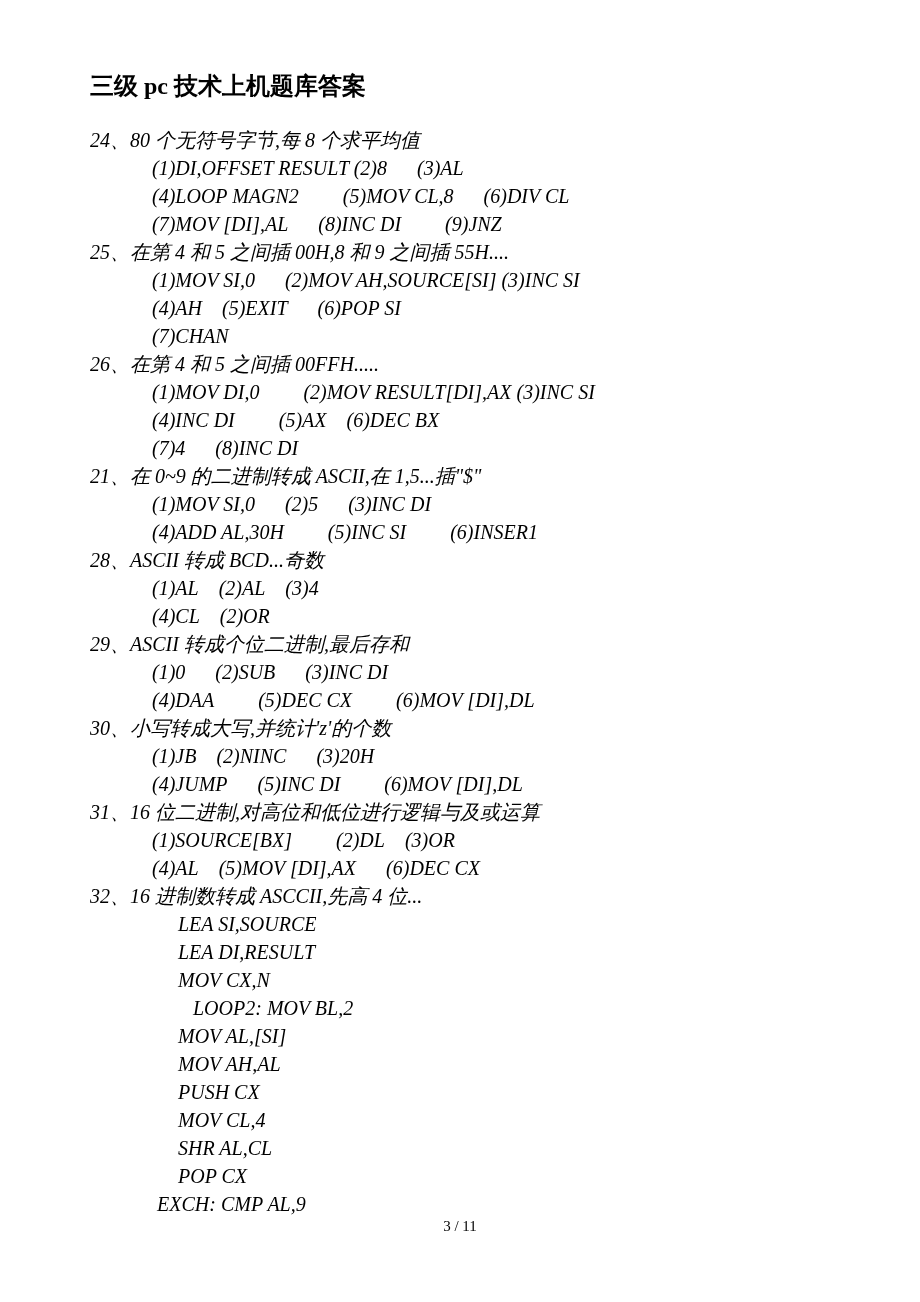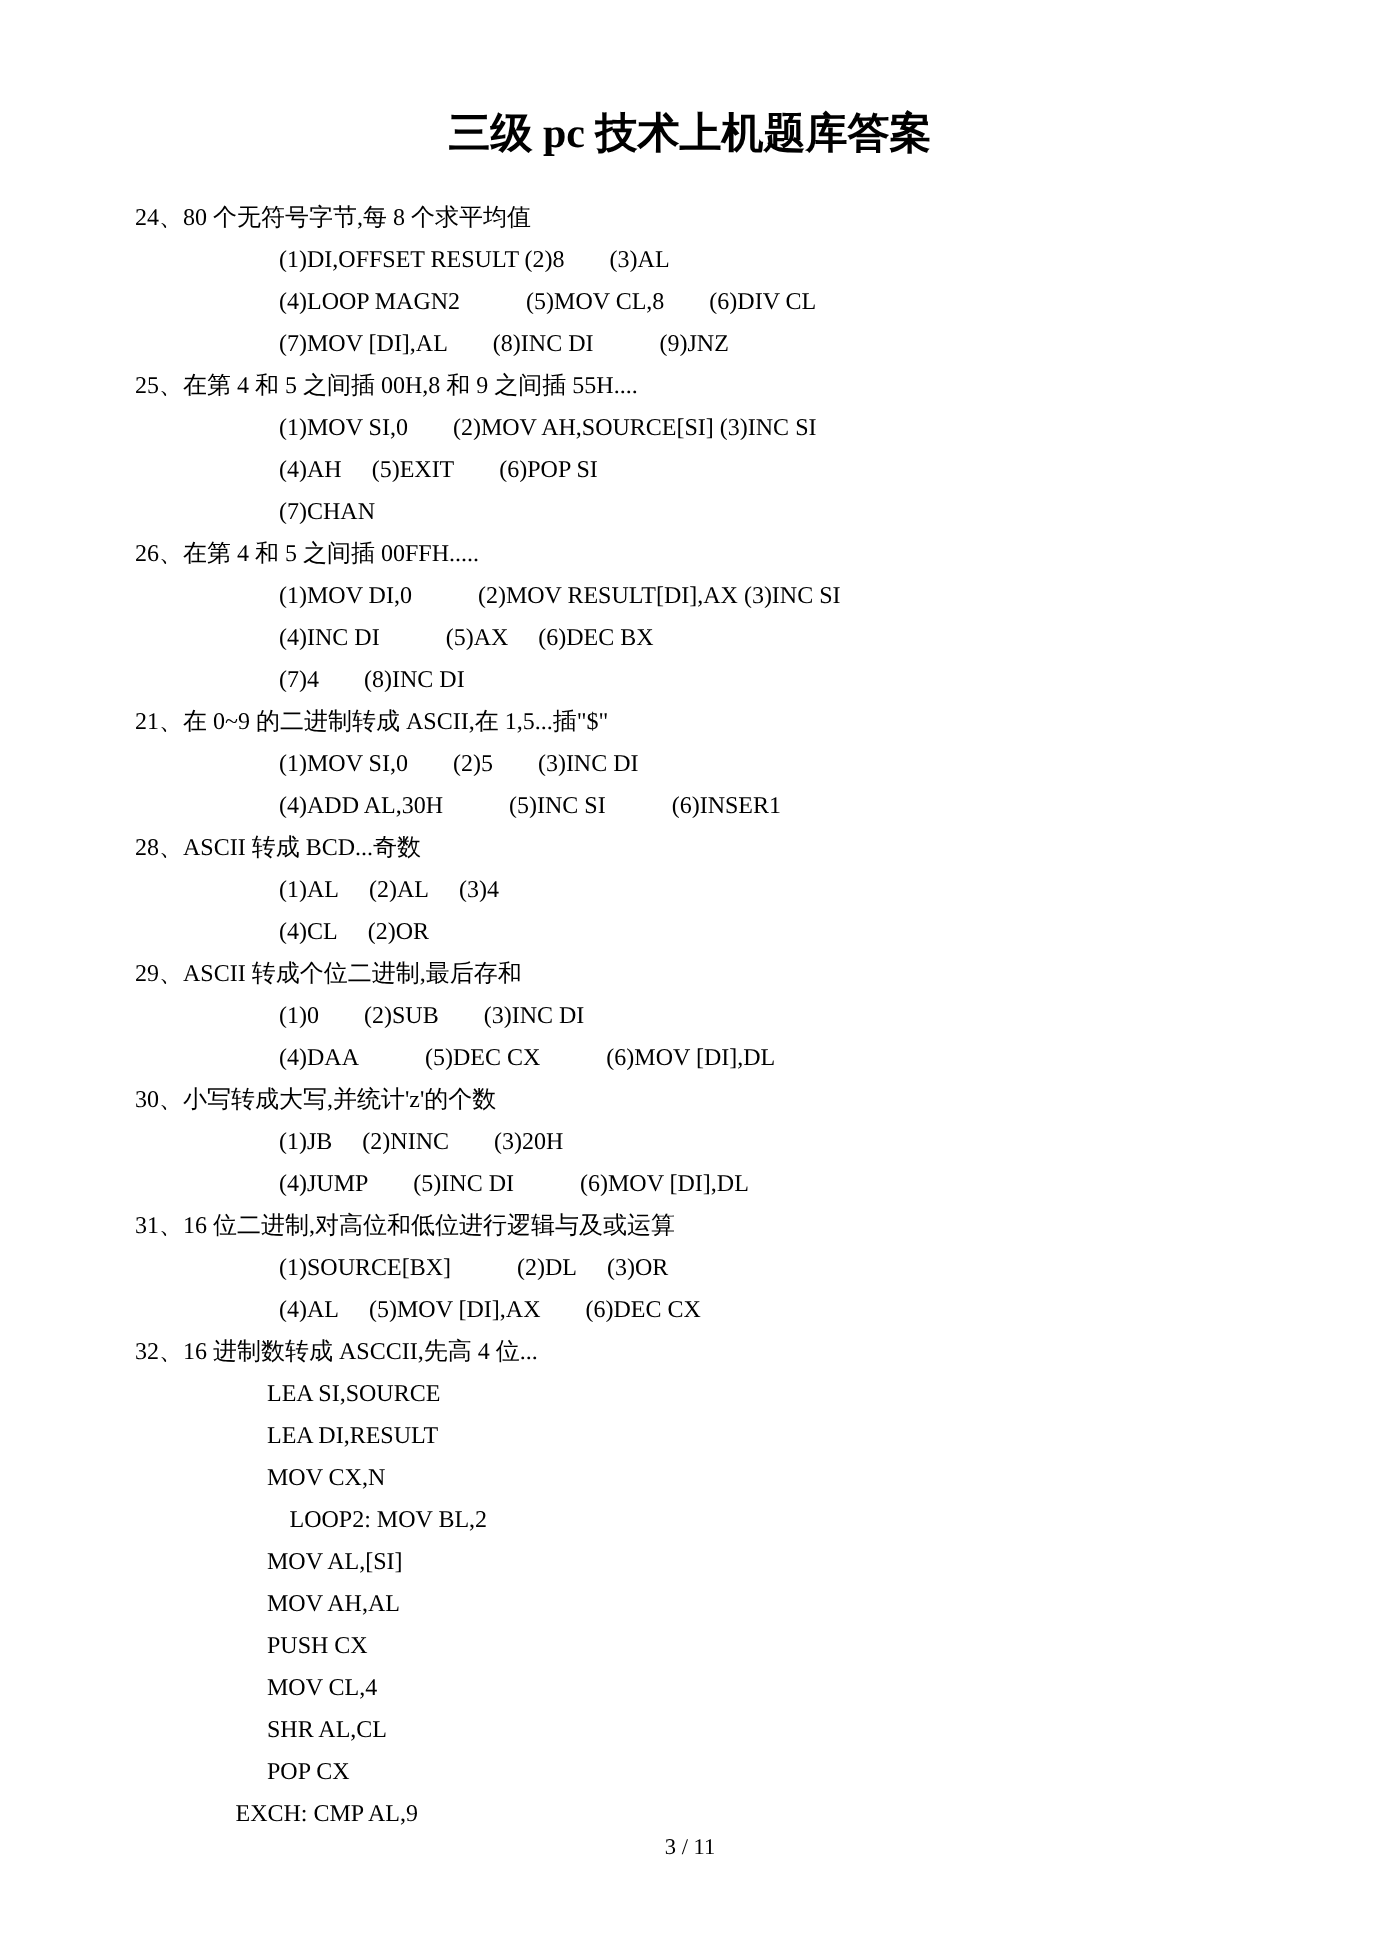--- a/index.html
+++ b/index.html
@@ -8,37 +8,38 @@
     background: #ffffff;
     font-family: "Times New Roman", "SimSun", serif;
     color: #000000;
     width: 920px;
   }
   .page {
     padding: 70px 90px 60px 90px;
     box-sizing: border-box;
   }
   .title {
-    text-align: center;
-    font-size: 28px;
+    text-align: left;
+    font-size: 24px;
     font-weight: bold;
     margin-bottom: 24px;
     font-family: "SimSun", "Times New Roman", serif;
   }
   .content {
-    font-size: 16px;
+    font-size: 20px;
     line-height: 28px;
+    font-style: italic;
   }
   .q-line {
     margin-left: 88px;
     text-indent: -88px;
     padding-left: 0;
   }
   .ans-line {
-    margin-left: 96px;
+    margin-left: 62px;
   }
   .code-line {
     margin-left: 88px;
   }
   .label-loop2 {
     margin-left: 103px;
   }
   .label-exch {
     margin-left: 67px;
   }

